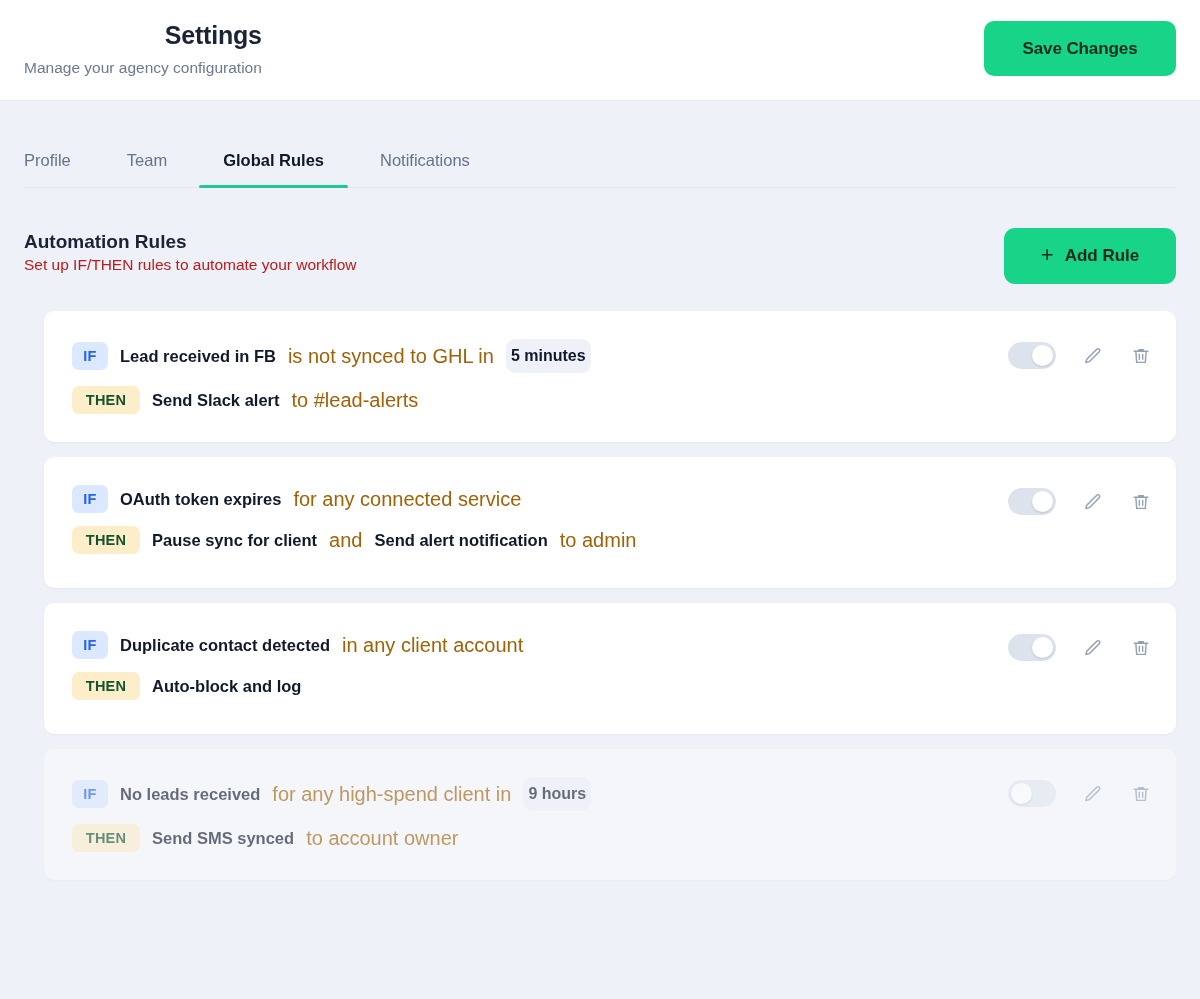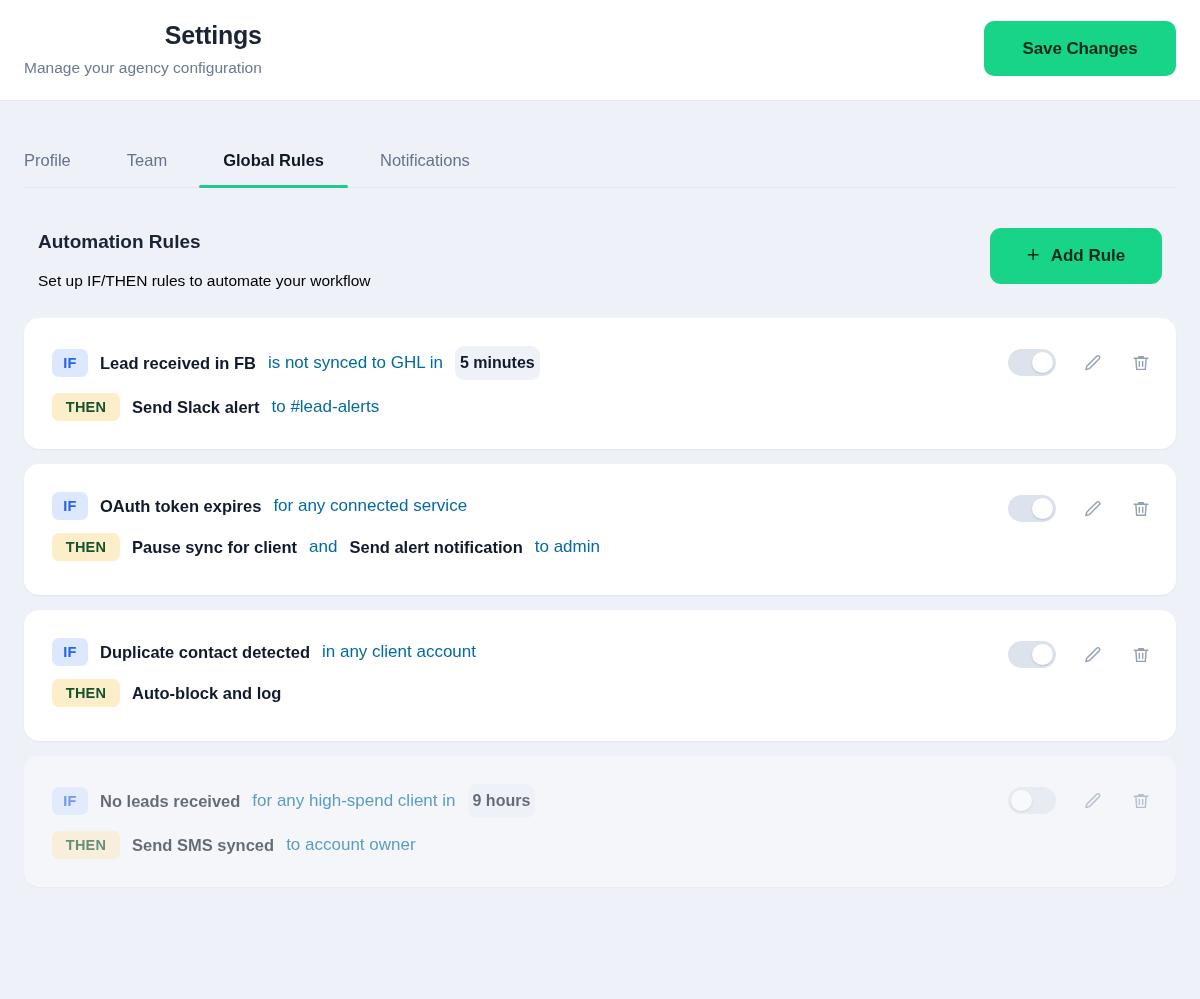--- a/index.html
+++ b/index.html
@@ -86,36 +86,36 @@
     left: -24px;
     right: -24px;
     bottom: -1px;
     height: 3px;
     background: #22c98e;
     border-radius: 2px;
   }
 
   
   .section-head {
-    padding: 0 38px;
+    padding: 0 24px;
     margin-top: 42px;
     display: flex;
     align-items: flex-start;
     justify-content: space-between;
   }
   .section-title {
     font-size: 19px;
     font-weight: bold;
     color: #1b2434;
     line-height: 24px;
   }
   .section-sub {
     font-size: 15.5px;
-    color: #000000;
-    margin-top: 17px;
+    color: #b91c1c;
+    margin-top: 1px;
     line-height: 20px;
   }
   .add-rule-btn {
     background: #17d488;
     color: #0c2a1c;
     border: none;
     border-radius: 11px;
     font-size: 17px;
     font-weight: bold;
     font-family: "Liberation Sans", sans-serif;
@@ -138,27 +138,28 @@
   
   .rules-list {
     padding: 0 24px;
     margin-top: 27px;
     display: flex;
     flex-direction: column;
     gap: 15px;
   }
   .rule-card {
     background: #ffffff;
-    border-radius: 15px;
+    border-radius: 10px;
     padding: 26px 24px 26px 28px;
     display: flex;
     align-items: flex-start;
     justify-content: space-between;
     box-shadow: 0 1px 2px rgba(23,43,77,0.05);
     min-height: 131px;
+    margin-left: 20px;
   }
   .rule-card.disabled {
     background: #f8fafc;
     opacity: 0.62;
   }
   .rule-lines {
     display: flex;
     flex-direction: column;
     gap: 13px;
     padding-top: 2px;
@@ -190,22 +191,22 @@
     min-width: 68px;
     text-align: center;
   }
   .txt-strong {
     font-size: 16.5px;
     font-weight: bold;
     color: #111a2b;
     white-space: nowrap;
   }
   .txt-muted {
-    font-size: 17px;
-    color: #0369a1;
+    font-size: 20px;
+    color: #a16207;
     white-space: nowrap;
   }
   .chip {
     background: #eef1f7;
     color: #111a2b;
     font-size: 16px;
     font-weight: bold;
     border-radius: 9px;
     padding: 7px 5px;
     white-space: nowrap;

